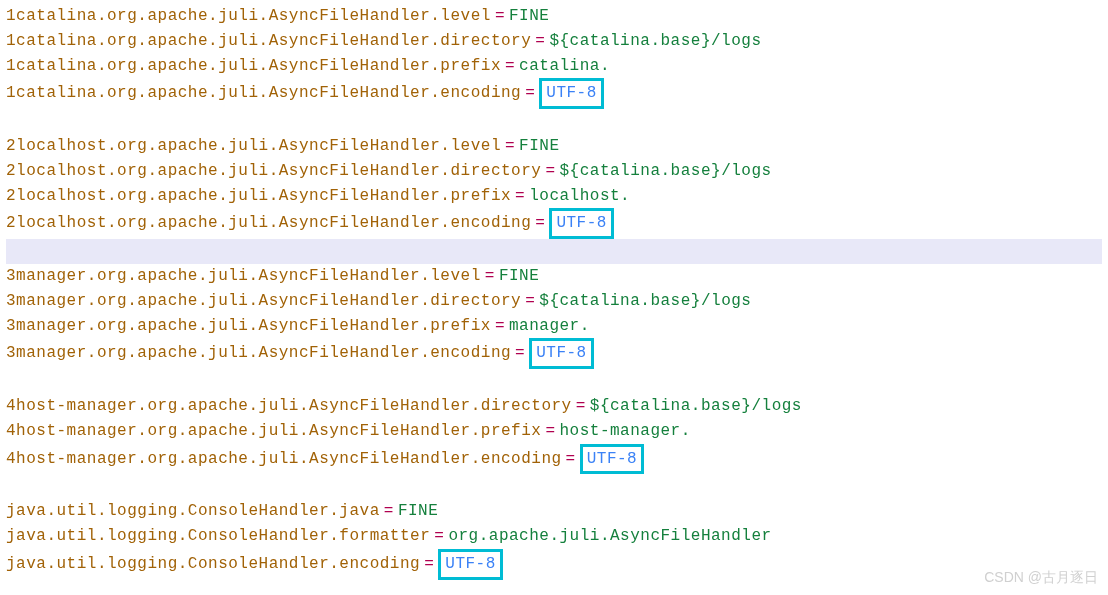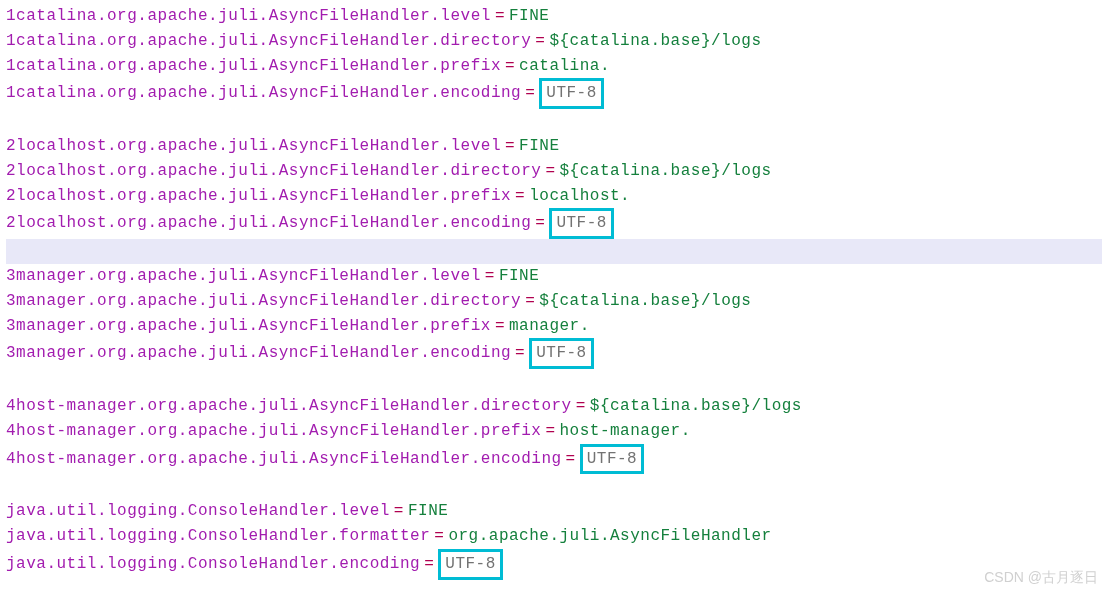--- a/index.html
+++ b/index.html
@@ -21,34 +21,34 @@
       height: 595px;
     }
     .line {
       color: #000000;
       position: relative;
     }
     .highlight-line {
       background: #e8e8f8;
     }
     .prop-key {
-      color: #a21caf;
+      color: #a16207;
     }
     .equals {
       color: #b00050;
       padding: 0 4px;
     }
     .prop-val {
       color: #15803d;
     }
     .boxed {
       border: 3px solid #00bcd4;
       padding: 0 4px;
       display: inline-block;
-      color: #737373;
+      color: #3b82f6;
     }
     .blank {
       height: 1.55em;
     }
     .watermark {
       position: absolute;
       bottom: 6px;
       right: 10px;
       color: #d0d0d0;
       font-family: Liberation Sans, sans-serif;
@@ -72,18 +72,18 @@
     <div class="blank line highlight-line">&nbsp;</div>
     <div class="line"><span class="prop-key">3manager.org.apache.juli.AsyncFileHandler.level</span><span class="equals">=</span><span class="prop-val">FINE</span></div>
     <div class="line"><span class="prop-key">3manager.org.apache.juli.AsyncFileHandler.directory</span><span class="equals">=</span><span class="prop-val">${catalina.base}/logs</span></div>
     <div class="line"><span class="prop-key">3manager.org.apache.juli.AsyncFileHandler.prefix</span><span class="equals">=</span><span class="prop-val">manager.</span></div>
     <div class="line"><span class="prop-key">3manager.org.apache.juli.AsyncFileHandler.encoding</span><span class="equals">=</span><span class="boxed">UTF-8</span></div>
     <div class="blank line">&nbsp;</div>
     <div class="line"><span class="prop-key">4host-manager.org.apache.juli.AsyncFileHandler.directory</span><span class="equals">=</span><span class="prop-val">${catalina.base}/logs</span></div>
     <div class="line"><span class="prop-key">4host-manager.org.apache.juli.AsyncFileHandler.prefix</span><span class="equals">=</span><span class="prop-val">host-manager.</span></div>
     <div class="line"><span class="prop-key">4host-manager.org.apache.juli.AsyncFileHandler.encoding</span><span class="equals">=</span><span class="boxed">UTF-8</span></div>
     <div class="blank line">&nbsp;</div>
-    <div class="line"><span class="prop-key">java.util.logging.ConsoleHandler.level</span><span class="equals">=</span><span class="prop-val">FINE</span></div>
+    <div class="line"><span class="prop-key">java.util.logging.ConsoleHandler.java</span><span class="equals">=</span><span class="prop-val">FINE</span></div>
     <div class="line"><span class="prop-key">java.util.logging.ConsoleHandler.formatter</span><span class="equals">=</span><span class="prop-val">org.apache.juli.AsyncFileHandler</span></div>
     <div class="line"><span class="prop-key">java.util.logging.ConsoleHandler.encoding</span><span class="equals">=</span><span class="boxed">UTF-8</span></div>
   </div>
 
 <div class="watermark">CSDN @古月逐日</div>
 
 </body></html>

